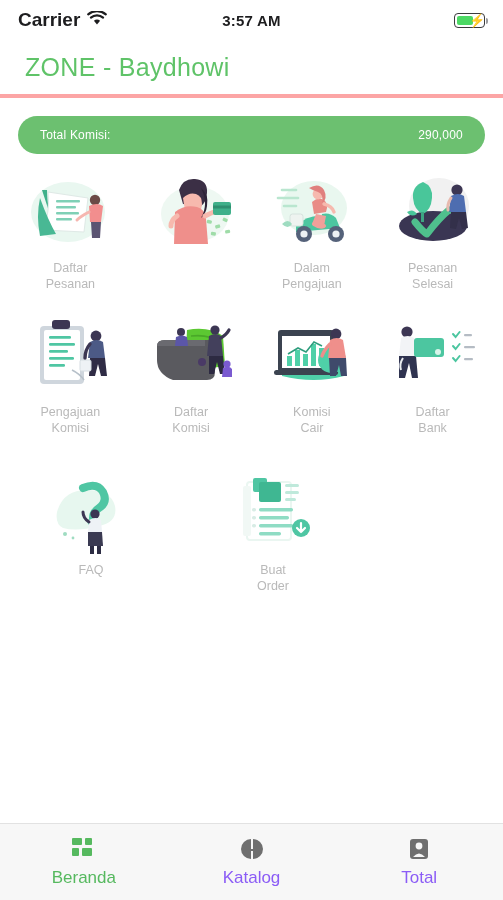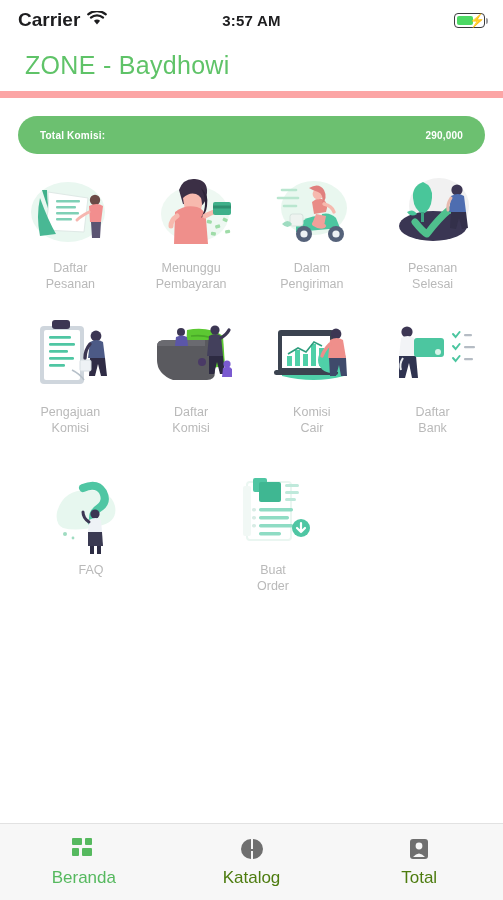--- a/index.html
+++ b/index.html
@@ -51,38 +51,38 @@
   .bolt {
     position: absolute; left: 14px; top: 0px;
     font-size: 13px; line-height: 13px; color: #111;
   }
 
   
   .header {
     flex: 0 0 58px;
     display: flex; align-items: center;
     padding: 0 25px;
-    border-bottom: 7px solid #fca5a5;
+    border-bottom: 4px solid #fca5a5;
   }
   .header-title {
     font-size: 25px;
     color: #5fc368;
     letter-spacing: .3px;
   }
 
   
   .banner-wrap { padding: 18px 18px 0 18px; }
   .banner {
     height: 38px;
     background: #6cc070;
     border-radius: 19px;
     display: flex; align-items: center; justify-content: space-between;
     padding: 0 22px;
     color: #ffffff;
-    font-size: 10px; font-weight: bold;
+    font-size: 12px; font-weight: normal;
     letter-spacing: .2px;
   }
 
   
   .grid {
     padding: 8px 10px 0 10px;
     display: flex; flex-wrap: wrap;
   }
   .cell {
     width: 25%;
@@ -112,21 +112,21 @@
     flex: 0 0 77px;
     background: #f7f7f7;
     border-top: 1px solid #e2e2e2;
     display: flex; align-items: center;
   }
   .tab {
     flex: 1; display: flex; flex-direction: column;
     align-items: center; justify-content: flex-end; gap: 5px;
     cursor: pointer;
   }
-  .tab-label { font-size: 17px; color: #4d7c0f; }
+  .tab-label { font-size: 17px; color: #8b5cf6; }
   .tab.active .tab-label { color: #56b95f; }
   .tab-icon { width: 26px; height: 26px; display: block; }
 </style>
 </head>
 <body>
 
 <div class="phone">
 
   <div class="statusbar">
     <div class="sb-left">
@@ -198,22 +198,20 @@
           <g fill="#9fdca8">
             <rect x="68" y="52" width="5" height="3.4" rx="1" transform="rotate(12 70 53)"></rect>
             <rect x="76" y="57" width="5" height="3.4" rx="1" transform="rotate(-18 78 58)"></rect>
             <rect x="84" y="50" width="5" height="3.4" rx="1" transform="rotate(25 86 51)"></rect>
             <rect x="72" y="64" width="5" height="3.4" rx="1" transform="rotate(8 74 65)"></rect>
             <rect x="86" y="62" width="5" height="3.4" rx="1" transform="rotate(-10 88 63)"></rect>
           </g>
           <path d="M38 48 q-6 4 -6 10" stroke="#f7b9ae" stroke-width="5" fill="none" stroke-linecap="round"></path>
         </svg>
       </span>
-      <div class="cell-label">Menunggu
-Pembayaran</div>
     </div>
 
     <div class="cell">
       <span class="art">
         <svg class="art" viewBox="0 0 104 84">
           <ellipse cx="54" cy="40" rx="33" ry="27" fill="#e9f7ef"></ellipse>
           <g stroke="#b9e6cf" stroke-width="2.6" stroke-linecap="round">
             <path d="M22 22 h14"></path>
               <path d="M18 30 h20"></path>
               <path d="M24 38 h12"></path>
@@ -228,21 +226,21 @@
           <path d="M52 34 q6 -6 12 -2 q5 4 2 12 l-12 2 z" fill="#e98c86"></path>
           <circle cx="58" cy="26" r="5.4" fill="#f6b9ae"></circle>
           <path d="M49 20 q10 -6 15 2 q4 8 -2 14 q2 -10 -4 -12 q-6 -2 -9 -4 z" fill="#e0807e"></path>
           <path d="M56 46 l10 2 -2 10 -12 -2 z" fill="#f0a09a"></path>
           <path d="M64 36 q8 2 10 8" stroke="#f6b9ae" stroke-width="3.4" fill="none" stroke-linecap="round"></path>
           <path d="M54 56 q6 4 10 2" stroke="#f0a09a" stroke-width="4" fill="none" stroke-linecap="round"></path>
           <path d="M22 56 q6 -6 10 0 q-4 6 -10 0 z" fill="#9fdcc1"></path>
         </svg>
       </span>
       <div class="cell-label">Dalam
-Pengiriman</div>
+Pengajuan</div>
     </div>
 
     <div class="cell">
       <span class="art">
         <svg class="art" viewBox="0 0 104 84">
           <ellipse cx="58" cy="38" rx="30" ry="28" fill="#f1f1f1"></ellipse>
           <ellipse cx="52" cy="58" rx="34" ry="15" fill="#3a3653"></ellipse>
           <path d="M34 54 q8 10 12 12 q12 -16 22 -24" stroke="#4fc08d" stroke-width="7" fill="none" stroke-linecap="round" stroke-linejoin="round"></path>
           <path d="M42 14 q10 4 9 16 q-1 12 -9 16 q-9 -4 -10 -16 q-1 -12 10 -16 z" fill="#49c69a"></path>
           <rect x="40" y="44" width="3" height="10" fill="#3da583"></rect>

